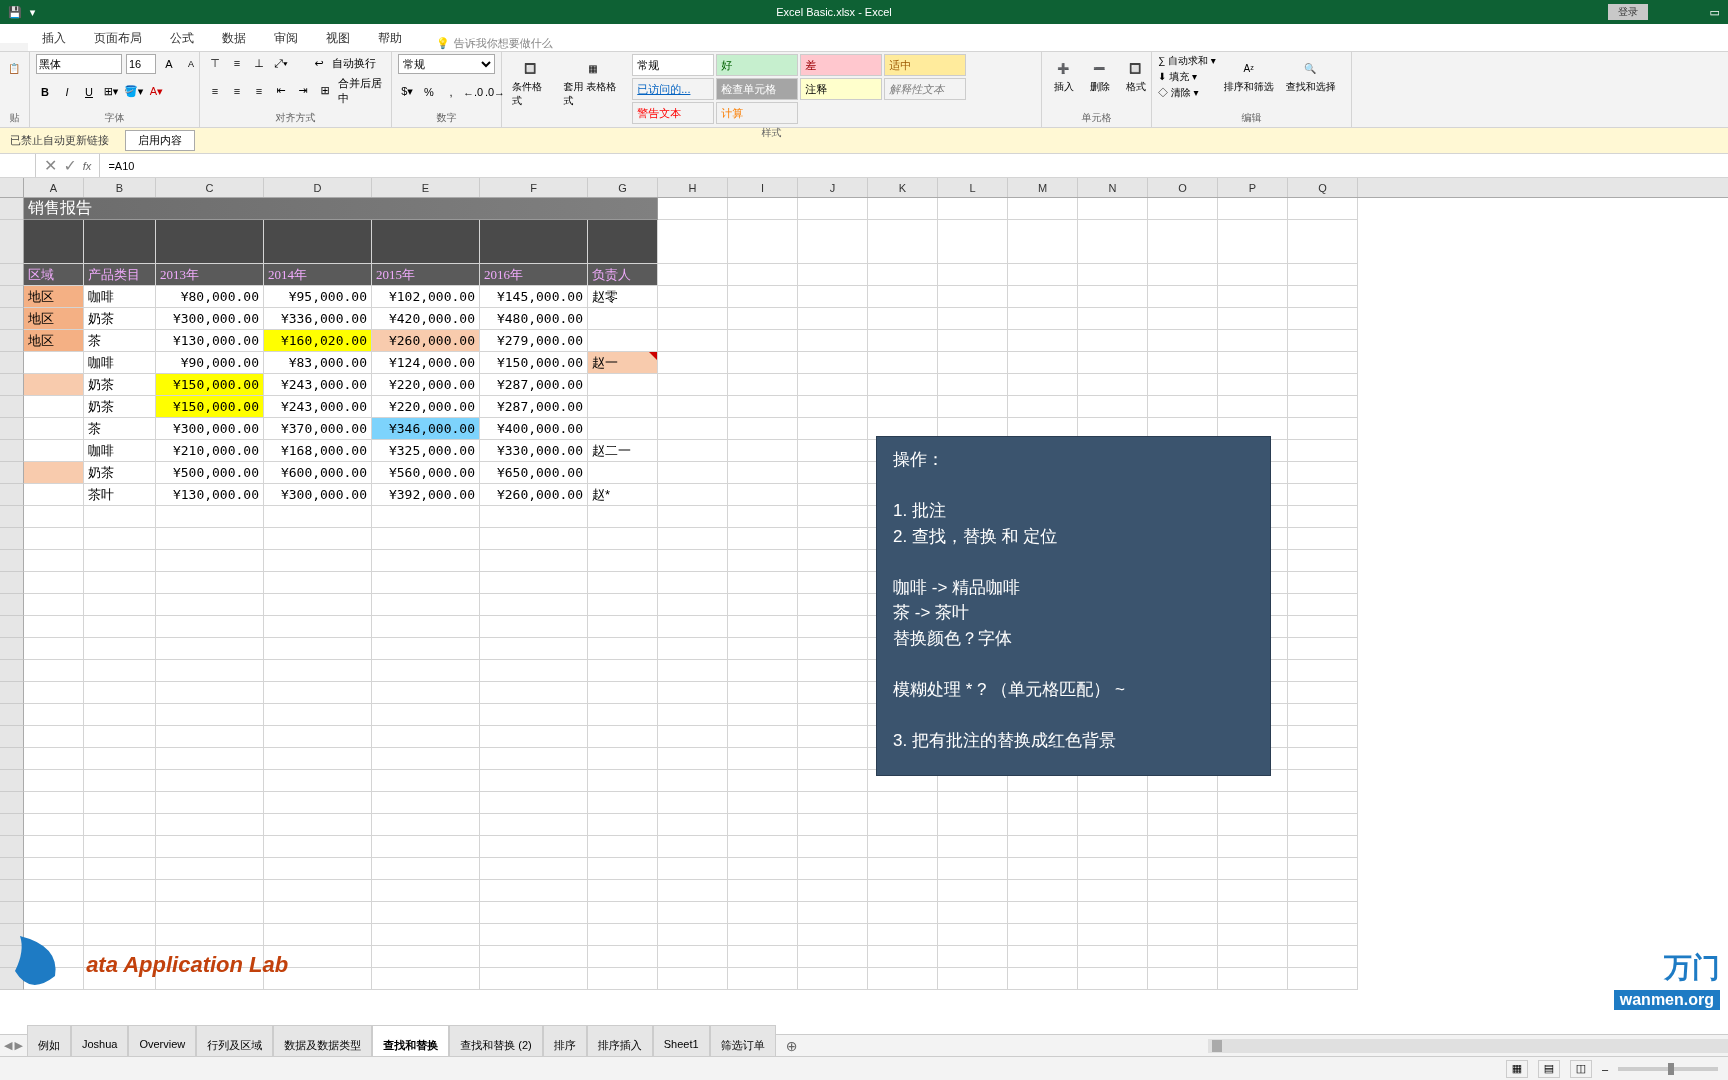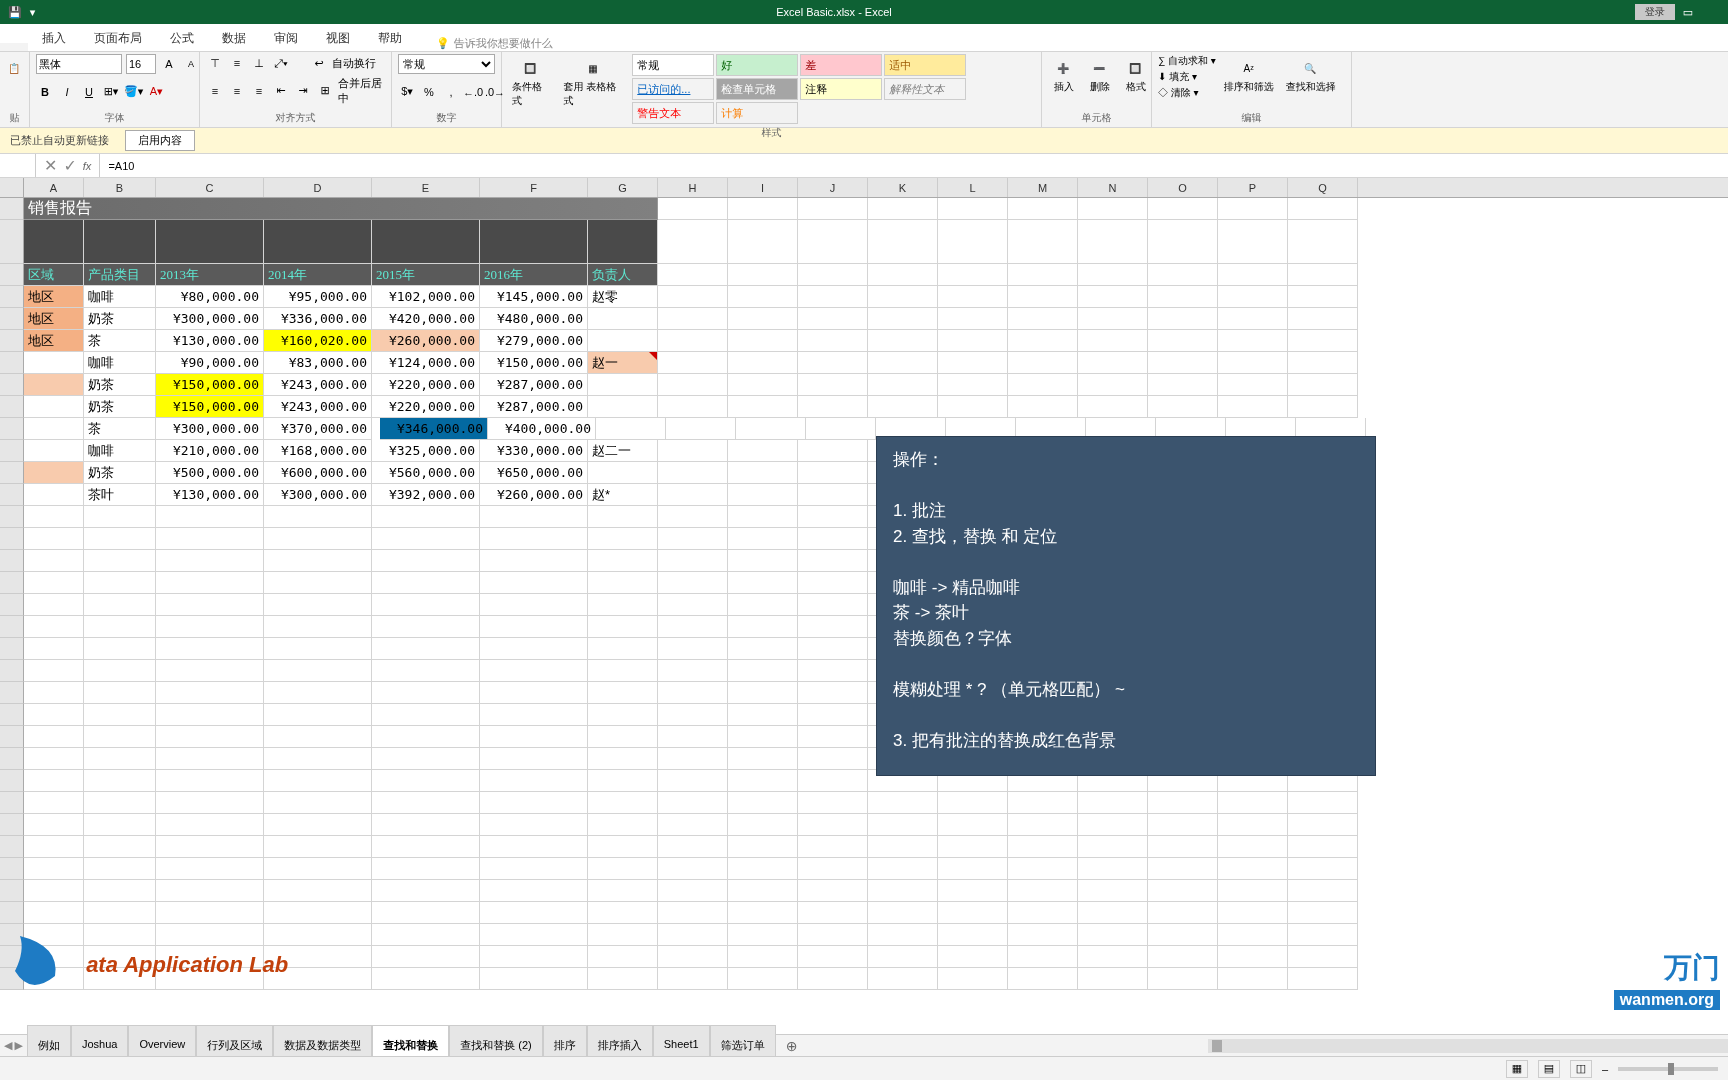--- a/index.html
+++ b/index.html
@@ -2,21 +2,21 @@
 <html><head>
 <meta charset="utf-8">
 <style>
 * { margin: 0; padding: 0; box-sizing: border-box; font-family: "Microsoft YaHei", Arial, sans-serif; }
 body { background: #fff; overflow: hidden; width: 1728px; height: 1080px; position: relative; }
 
 
 .titlebar { background: #0e6134; height: 24px; display: flex; align-items: center; color: #fff; font-size: 11px; }
 .titlebar .left { flex: 0 0 60px; display: flex; gap: 8px; padding-left: 8px; }
 .titlebar .center { flex: 1; text-align: center; }
-.titlebar .right { flex: 0 0 120px; display: flex; justify-content: center; gap: 8px; padding-right: 8px; align-items: center; }
+.titlebar .right { flex: 0 0 120px; display: flex; justify-content: space-between; gap: 8px; padding-right: 8px; align-items: center; }
 .login-btn { background: #c8c8c8; color: #333; padding: 1px 10px; font-size: 10px; }
 
 
 .ribbon-tabs { background: #fff; height: 28px; display: flex; align-items: flex-end; border-bottom: 1px solid #d4d4d4; padding-left: 0; }
 .ribbon-tab { padding: 4px 14px; font-size: 12px; color: #333; cursor: pointer; }
 .ribbon-tab.active { background: #f3f3f3; }
 .tell-me { display: flex; align-items: center; gap: 4px; color: #888; font-size: 11px; margin-left: 20px; }
 
 
 .ribbon { background: #f3f3f3; height: 76px; display: flex; border-bottom: 1px solid #d4d4d4; }
@@ -61,35 +61,35 @@
 .col-headers { display: flex; height: 20px; background: #e6e6e6; border-bottom: 1px solid #aaa; }
 .row-hdr-space { width: 24px; border-right: 1px solid #aaa; background: #e6e6e6; }
 .col-hdr { border-right: 1px solid #ccc; text-align: center; font-size: 11px; color: #333; display: flex; align-items: center; justify-content: center; }
 
 
 .grid-area { position: relative; height: 820px; overflow: hidden; }
 .grid-row { display: flex; height: 22px; }
 .row-hdr { width: 24px; background: #e6e6e6; border-right: 1px solid #aaa; border-bottom: 1px solid #ccc; font-size: 10px; display: flex; align-items: center; justify-content: center; }
 .cell { border-right: 1px solid #d4d4d4; border-bottom: 1px solid #d4d4d4; font-size: 13px; padding: 0 4px; display: flex; align-items: center; overflow: hidden; white-space: nowrap; }
 .cell.num { justify-content: flex-end; font-family: "SimSun", monospace; }
-.cell.hdr-dark { background: #5a5a5a; color: #5eead4; font-family: "SimHei"; }
+.cell.hdr-dark { background: #5a5a5a; color: #f0abfc; font-family: "SimHei"; }
 .cell.hdr-darker { background: #4a4a4a; color: #fff; font-family: "SimHei"; }
 .cell.region-orange { background: #f4b084; }
 .cell.region-lightorange { background: #f8cbad; }
 .cell.hl-yellow { background: #ffff00; }
-.cell.sel-blue { background: #0369a1; margin-left: 8px; }
+.cell.sel-blue { background: #7dd3fc; }
 .red-tri { position: relative; }
 .red-tri::after { content: ""; position: absolute; top: 0; right: 0; border: 4px solid transparent; border-top-color: #c00; border-right-color: #c00; }
 
 
 .title-row { display: flex; height: 22px; }
 .title-cell { background: linear-gradient(to right, #6b6b6b, #808080); color: #fff; font-size: 16px; font-family: "SimHei"; padding: 0 4px; display: flex; align-items: center; border-right: 1px solid #999; border-bottom: 1px solid #999; }
 
 
-.textbox-overlay { position: absolute; top: 238px; left: 876px; width: 500px; height: 340px; background: #3b546e; color: #fff; padding: 10px 16px; font-size: 17px; line-height: 1.5; border: 1px solid #2a3d52; }
+.textbox-overlay { position: absolute; top: 238px; left: 876px; width: 395px; height: 340px; background: #3b546e; color: #fff; padding: 10px 16px; font-size: 17px; line-height: 1.5; border: 1px solid #2a3d52; }
 
 
 .watermark-left { position: absolute; bottom: 12px; left: 0; color: #c2410c; font-size: 22px; font-style: italic; font-weight: bold; }
 .watermark-right { position: absolute; bottom: 8px; right: 8px; color: #1e7bc4; font-size: 28px; font-weight: bold; text-align: right; line-height: 1; }
 .watermark-right .url { font-size: 16px; background: #1e7bc4; color: #fff; padding: 2px 6px; display: inline-block; }
 
 
 .sheet-tabs { position: absolute; bottom: 24px; left: 0; right: 0; height: 22px; background: #f3f3f3; display: flex; align-items: center; border-top: 1px solid #ccc; font-size: 11px; }
 .sheet-nav { display: flex; gap: 2px; padding: 0 4px; color: #888; }
 .sheet-tab { padding: 12px 10px; border: 1px solid #ccc; background: #e6e6e6; cursor: pointer; }

